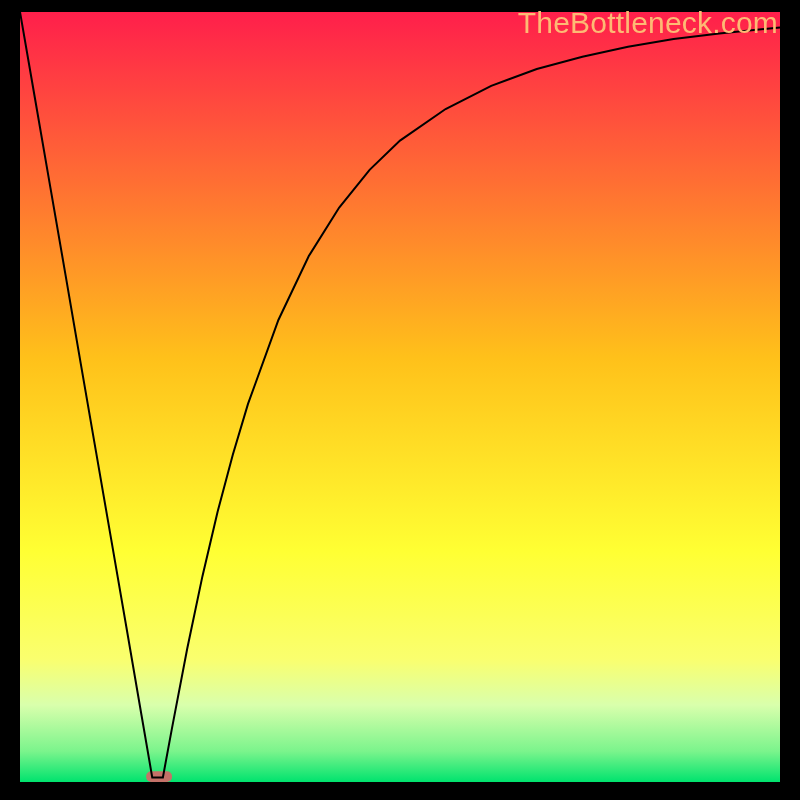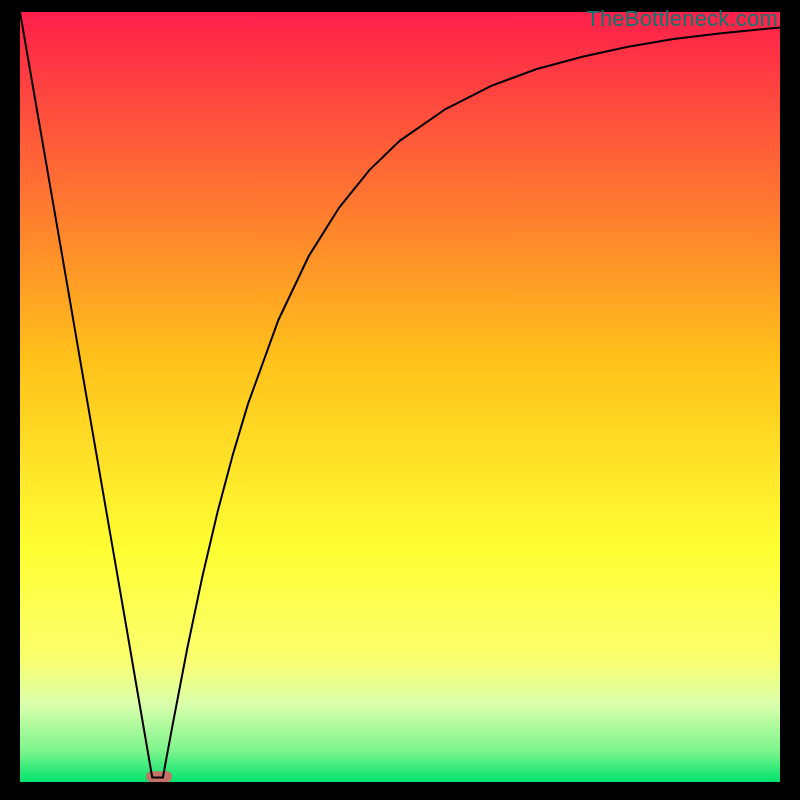--- a/index.html
+++ b/index.html
@@ -28,22 +28,22 @@
   }
   svg.plot {
     display: block;
     width: 760px;
     height: 770px;
   }
   .watermark {
     position: absolute;
     top: 6px;
     right: 22px;
-    color: #0f766e;
-    font-size: 22px;
+    color: #fdba74;
+    font-size: 30px;
     font-weight: 500;
     letter-spacing: 0.2px;
     font-family: Arial, Helvetica, sans-serif;
   }
 </style>
 </head>
 <body>
 
 <div class="frame">
   <div class="plot-wrap">

